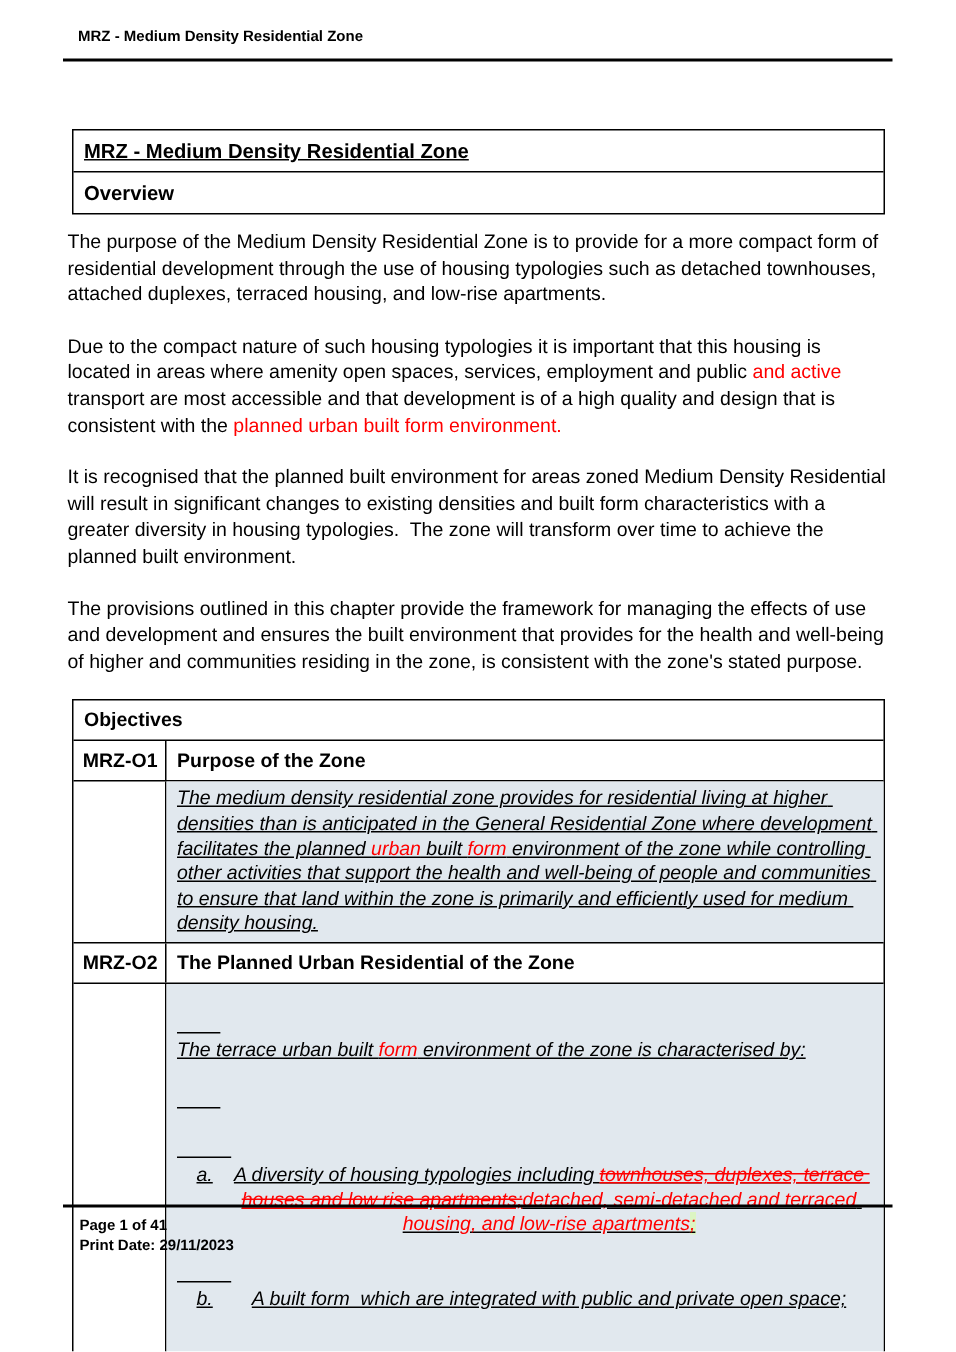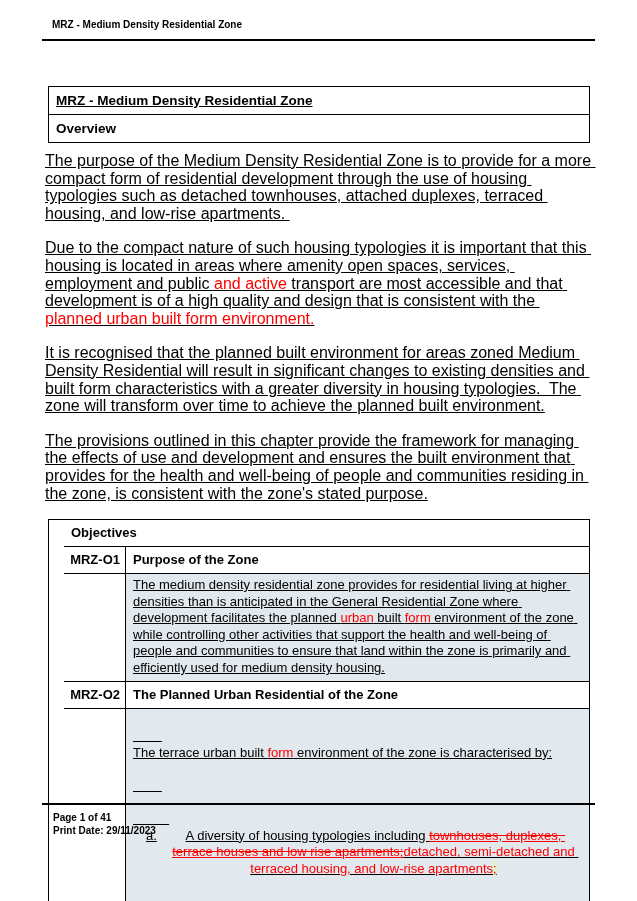--- a/index.html
+++ b/index.html
@@ -38,39 +38,38 @@
     padding: 5px 7px 4px 7px;
     font-size: 13.5px;
     font-weight: bold;
     line-height: 18px;
   }
   .title-table .row + .row { border-top: 1.6px solid #000; }
   .u { text-decoration: underline; }
   
   .overview { padding: 9px 45px 0 45px; }
   .para {
-    font-size: 16px;
+    font-size: 13px;
     line-height: 17.6px;
-    text-decoration: underline;
     white-space: pre-wrap;
     margin-bottom: 17px;
   }
   .red { color: var(--red, #FF0000); }
   .del {
     color: var(--red, #FF0000);
     text-decoration-line: underline line-through;
   }
   .hl-green { background: var(--hl, #DCF5C2); }
   
   .obj-table {
     margin: 12px 47px 0 48px;
     border: 1.6px solid #000;
     font-size: 13px;
   }
-  .obj-row { display: flex; border-top: 1.6px solid #000; margin-left: 15px; }
+  .obj-row { display: flex; border-top: 1.6px solid #000; }
   .obj-row:first-child { border-top: none; }
   .obj-section-head {
     padding: 4px 7px;
     font-weight: bold;
     line-height: 18px;
   }
   .cell-code {
     width: 62px;
     flex: 0 0 62px;
     border-right: 1.6px solid #000;
@@ -85,20 +84,21 @@
     font-weight: bold;
     line-height: 18px;
   }
   .cell-body {
     flex: 1;
     background: var(--shade, #E1E8EE);
     padding: 3px 6px 4px 7px;
     line-height: 16.6px;
     text-decoration: underline;
     white-space: pre-wrap;
+    font-style: italic;
   }
   .obj-list { margin-top: 0; }
   .obj-list-item { display: flex; padding-left: 13px; }
   .obj-list-item .marker {
     flex: 0 0 18px;
     text-decoration: none;
   }
   .obj-list-item .item-text { flex: 1; text-align: center; }
   
   .doc-footer {
@@ -125,21 +125,21 @@
 
   <div class="title-table">
     <div class="row"><span class="u">MRZ - Medium Density Residential Zone</span></div>
     <div class="row"><span>Overview</span></div>
   </div>
 
   <div class="overview">
     <div class="para">The purpose of the Medium Density Residential Zone is to provide for a more compact form of residential development through the use of housing typologies such as detached townhouses, attached duplexes, terraced housing, and low-rise apartments. </div>
     <div class="para"><span>Due to the compact nature of such housing typologies it is important that this housing is located in areas where amenity open spaces, services, employment and public </span><span class="red">and active</span><span> transport are most accessible and that development is of a high quality and design that is consistent with the </span><span class="red">planned urban built form environment.</span></div>
     <div class="para">It is recognised that the planned built environment for areas zoned Medium Density Residential will result in significant changes to existing densities and built form characteristics with a greater diversity in housing typologies.  The zone will transform over time to achieve the planned built environment.</div>
-    <div class="para">The provisions outlined in this chapter provide the framework for managing the effects of use and development and ensures the built environment that provides for the health and well-being of people and communities residing in the zone, is consistent with the zone's stated purpose.</div>
+    <div class="para">The provisions outlined in this chapter provide the framework for managing the effects of use and development and ensures the built environment that provides for the health and well-being of higher and communities residing in the zone, is consistent with the zone's stated purpose.</div>
   </div>
 
   <div class="obj-table">
     <div class="obj-row">
       <div class="obj-section-head">Objectives</div>
     </div>
     <div class="obj-row">
       <div class="cell-code">MRZ-O1</div>
       <div class="cell-heading">Purpose of the Zone</div>
     </div>

